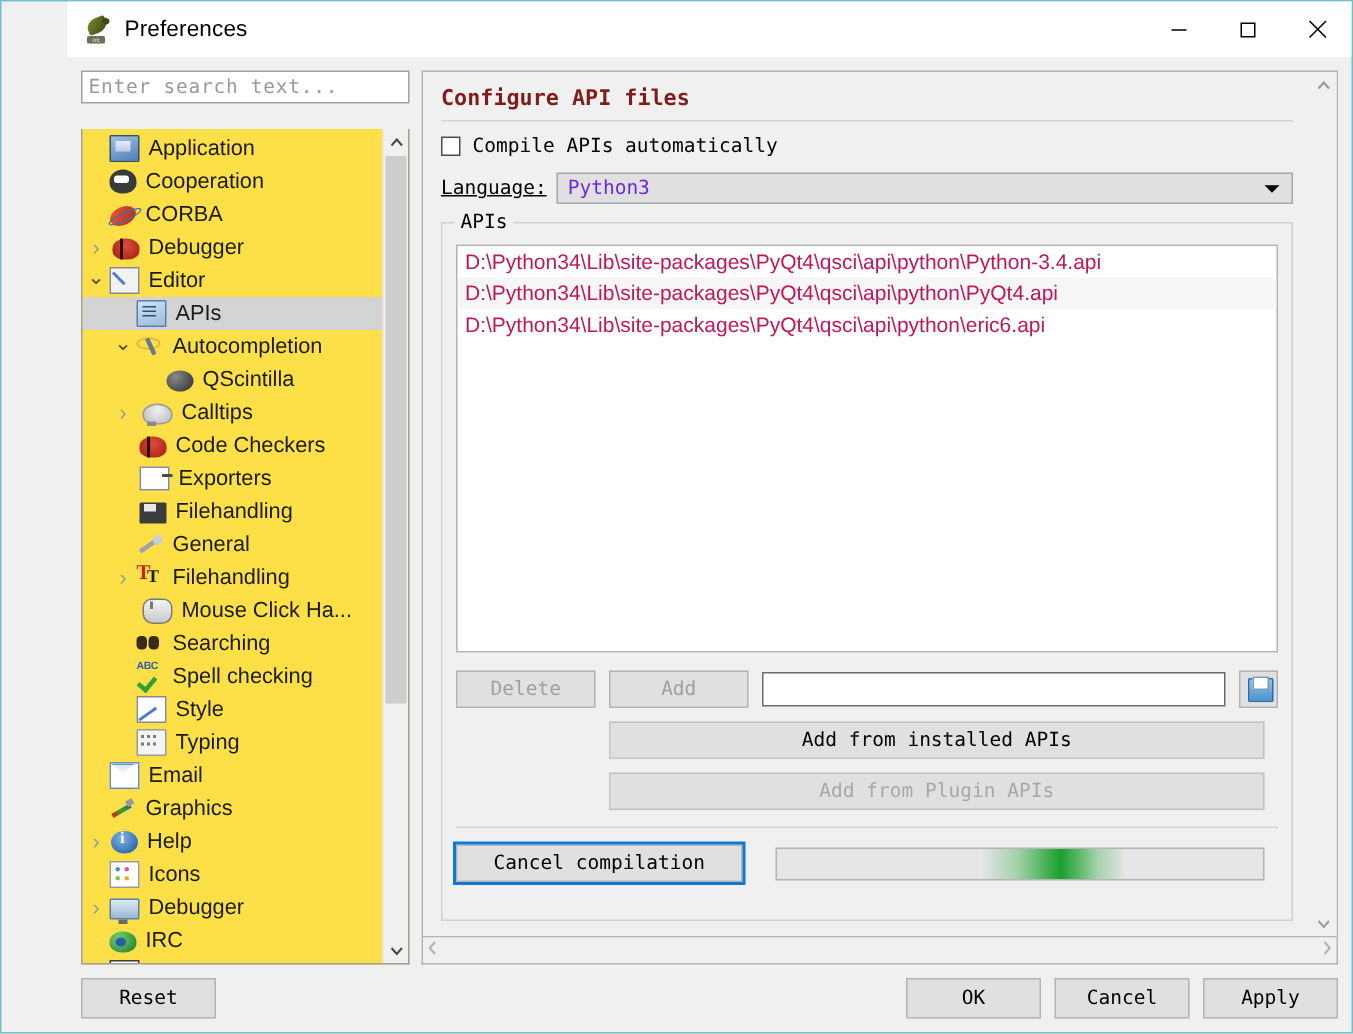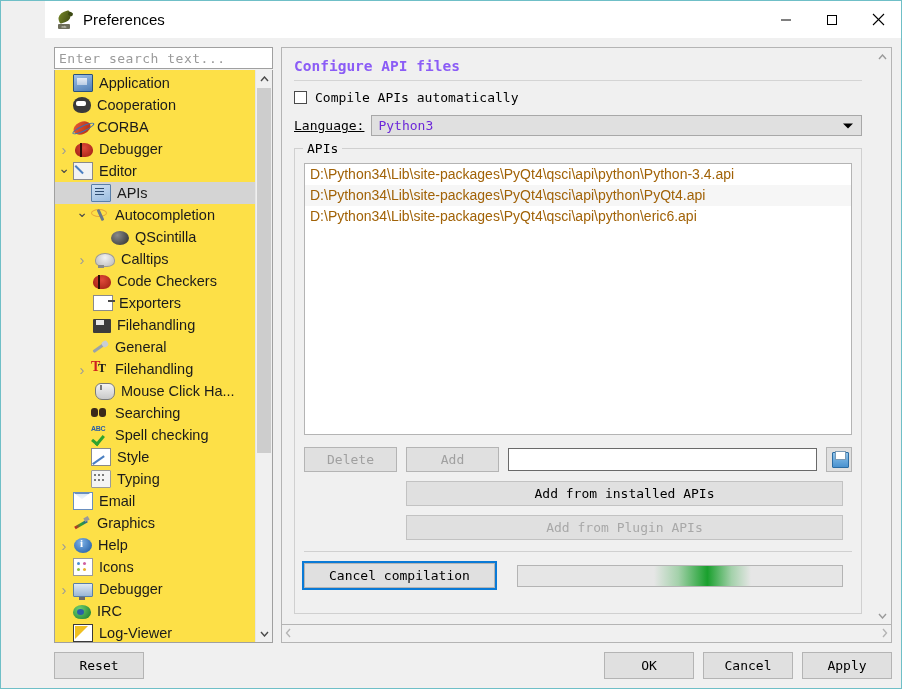--- a/index.html
+++ b/index.html
@@ -49,21 +49,21 @@
     color:#000;
   }
   .winbtn svg{display:block;}
   
   .content{
     flex:1;display:flex;padding:9px 9px 0 9px;box-sizing:border-box;gap:8px;
     min-height:0;
   }
   
   .leftcol{
-    width:219px;min-width:219px;display:flex;flex-direction:column;
+    width:219px;min-width:219px;display:flex;flex-direction:column;gap:16px;
   }
   .searchbox{
     height:22px;box-sizing:border-box;
     border:1px solid #a0a0a0;background:#fff;
     display:flex;align-items:center;padding:0 4px;
   }
   .searchbox .ph{
     font-family:"DejaVu Sans Mono","Liberation Mono",monospace;
     font-size:13px;color:#9a9a9a;letter-spacing:.5px;
   }
@@ -168,21 +168,21 @@
   .scrollarea{
     flex:1;border:1px solid #b4b4b4;background:#f0f0f0;display:flex;min-height:0;
     box-sizing:border-box;
   }
   .pane{
     flex:1;padding:10px 12px 4px 12px;display:flex;flex-direction:column;min-width:0;
     box-sizing:border-box;
   }
   .panel-title{
     font-family:"DejaVu Sans Mono","Liberation Mono",monospace;
-    font-size:14.5px;font-weight:bold;color:#8b5cf6;margin-bottom:6px;letter-spacing:0px;
+    font-size:14.5px;font-weight:bold;color:#7f1d1d;margin-bottom:6px;letter-spacing:0px;
   }
   .hr{height:1px;background:#d4d4d4;margin-bottom:9px;}
   .cbrow{display:flex;align-items:center;margin-bottom:10px;}
   .cbox{
     width:13px;height:13px;border:1px solid #4a4a4a;background:#fff;
     margin-right:8px;box-sizing:border-box;
   }
   .mono{
     font-family:"DejaVu Sans Mono","Liberation Mono",monospace;
     font-size:13px;color:#000;
@@ -209,21 +209,21 @@
   }
   .glegend{
     position:absolute;top:-8px;left:8px;background:#f0f0f0;padding:0 4px;
     font-family:"DejaVu Sans Mono","Liberation Mono",monospace;font-size:13px;color:#000;
   }
   .listbox{
     height:272px;min-height:272px;border:1px solid #b4b4b4;background:#fff;
     overflow:hidden;box-sizing:border-box;
   }
   .lrow{
-    height:21px;line-height:21px;padding-left:5px;font-size:14px;color:#a16207;
+    height:21px;line-height:21px;padding-left:5px;font-size:14px;color:#be185d;
     white-space:nowrap;
   }
   .lrow.alt{background:#f6f6f6;}
   .btnrow{display:flex;align-items:center;margin-top:12px;gap:9px;}
   .btn{
     background:#e0e0e0;border:1px solid #b4b4b4;box-sizing:border-box;
     font-family:"DejaVu Sans Mono","Liberation Mono",monospace;
     font-size:13px;color:#000;
     display:flex;align-items:center;justify-content:center;
     height:25px;

